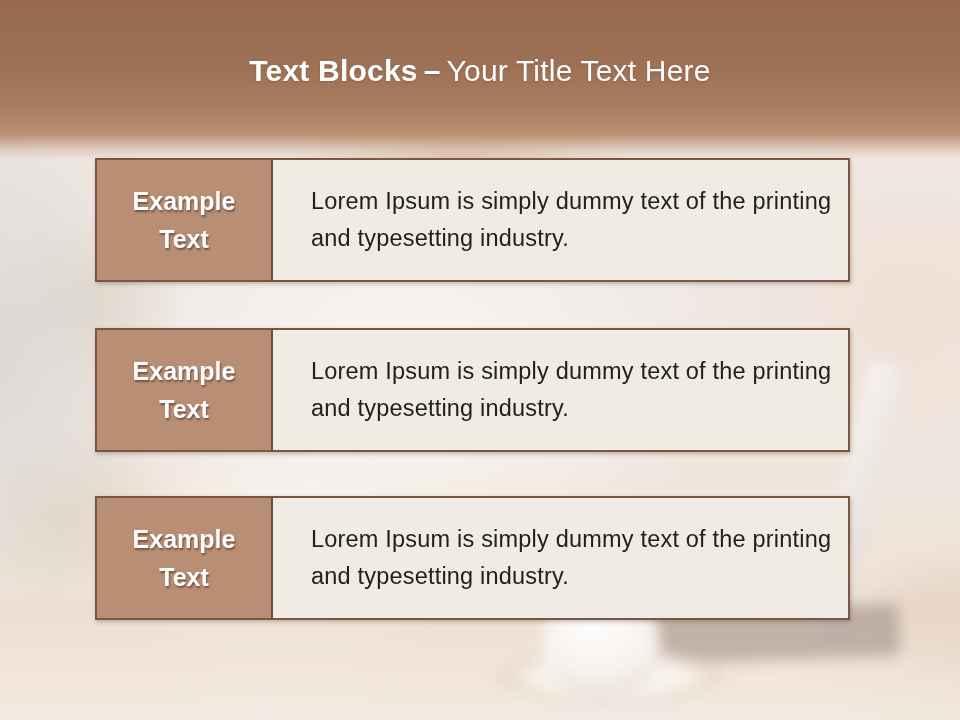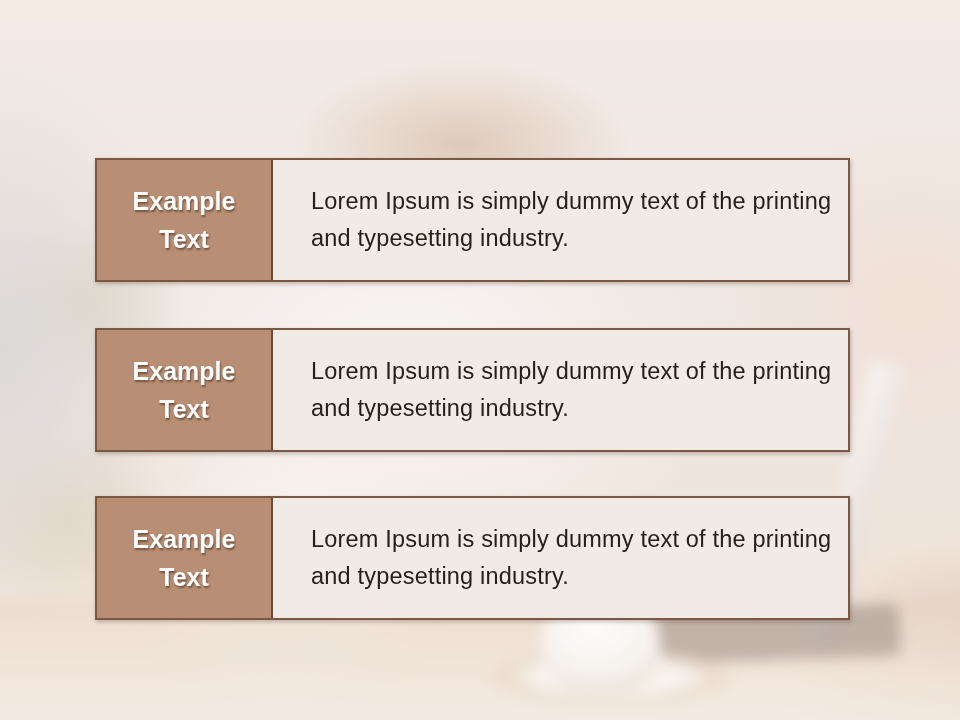--- a/index.html
+++ b/index.html
@@ -107,20 +107,25 @@
       <div class="shirt-blob"></div>
       <div class="table-surface"></div>
       <div class="laptop-screen"></div>
       <div class="laptop-keyboard"></div>
       <div class="saucer"></div>
       <div class="coffee-cup"></div>
     </div>
     <div class="wash-overlay"></div>
   </div>
 
+  <div class="header-band">
+    <div class="slide-title">
+      <span class="t-bold">Text Blocks</span><span class="t-dash">–</span><span class="t-reg">Your Title Text Here</span>
+    </div>
+  </div>
 
   <div class="text-block block-1">
     <div class="label-cell">
       <span class="label-text">Example Text</span>
     </div>
     <div class="text-cell">
       <span class="body-text">Lorem Ipsum is simply dummy text of the printing and typesetting industry.</span>
     </div>
   </div>
 

